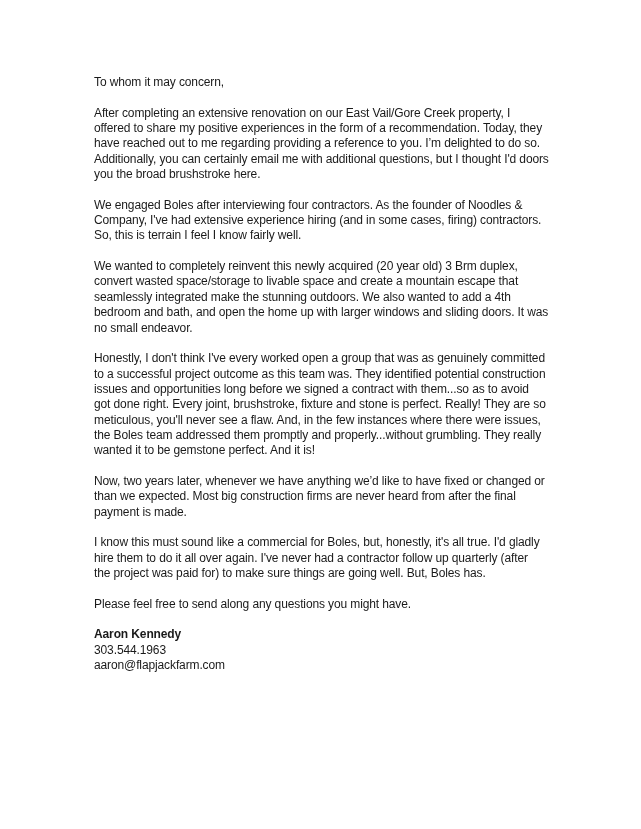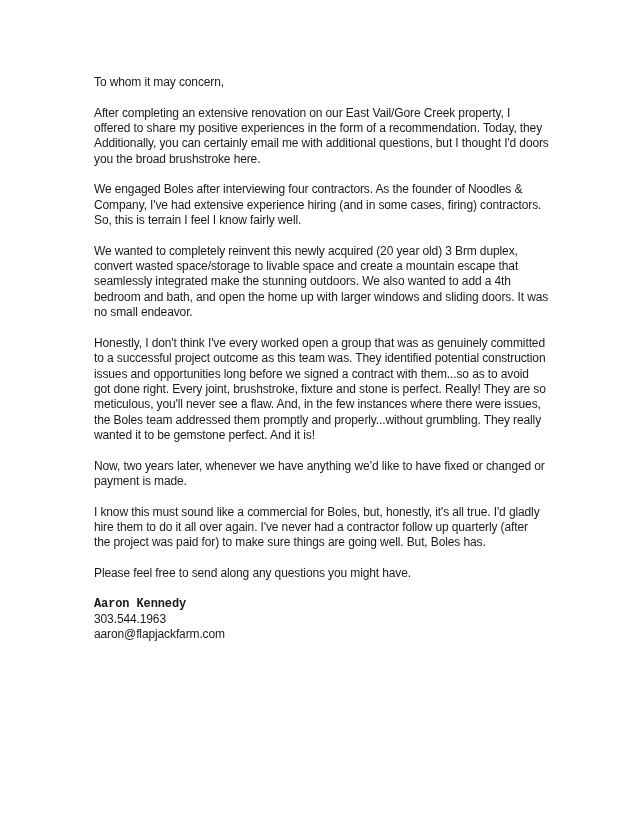--- a/index.html
+++ b/index.html
@@ -9,34 +9,35 @@
   }
   .letter {
     position: absolute; left: 94px; top: 75px; width: 470px;
     font-family: "Liberation Sans", sans-serif;
     font-size: 12px; color: #1a1a1a;
     line-height: 15.35px;
     letter-spacing: -0.12px;
   }
   .line { white-space: nowrap; height: 15.35px; }
   .para { margin: 0 0 15.35px 0; }
-  .bold { font-weight: bold; font-family: Liberation Mono, monospace; }
+  .bold { font-weight: bold; }
 </style>
 </head>
 <body>
 
 <div class="page">
   <div class="letter">
     <div class="para">
       <div class="line">To whom it may concern,</div>
     </div>
 
     <div class="para">
       <div class="line">After completing an extensive renovation on our East Vail/Gore Creek property, I</div>
       <div class="line">offered to share my positive experiences in the form of a recommendation. Today, they</div>
+      <div class="line">have reached out to me regarding providing a reference to you. I’m delighted to do so.</div>
       <div class="line">Additionally, you can certainly email me with additional questions, but I thought I'd doors</div>
       <div class="line">you the broad brushstroke here.</div>
     </div>
 
     <div class="para">
       <div class="line">We engaged Boles after interviewing four contractors. As the founder of Noodles &amp;</div>
       <div class="line">Company, I've had extensive experience hiring (and in some cases, firing) contractors.</div>
       <div class="line">So, this is terrain I feel I know fairly well.</div>
     </div>
 
@@ -53,20 +54,21 @@
       <div class="line">to a successful project outcome as this team was. They identified potential construction</div>
       <div class="line">issues and opportunities long before we signed a contract with them...so as to avoid</div>
       <div class="line">got done right. Every joint, brushstroke, fixture and stone is perfect. Really! They are so</div>
       <div class="line">meticulous, you'll never see a flaw. And, in the few instances where there were issues,</div>
       <div class="line">the Boles team addressed them promptly and properly...without grumbling. They really</div>
       <div class="line">wanted it to be gemstone perfect. And it is!</div>
     </div>
 
     <div class="para">
       <div class="line">Now, two years later, whenever we have anything we’d like to have fixed or changed or</div>
+      <div class="line">than we expected. Most big construction firms are never heard from after the final</div>
       <div class="line">payment is made.</div>
     </div>
 
     <div class="para">
       <div class="line">I know this must sound like a commercial for Boles, but, honestly, it's all true. I'd gladly</div>
       <div class="line">hire them to do it all over again. I've never had a contractor follow up quarterly (after</div>
       <div class="line">the project was paid for) to make sure things are going well. But, Boles has.</div>
     </div>
 
     <div class="para">

